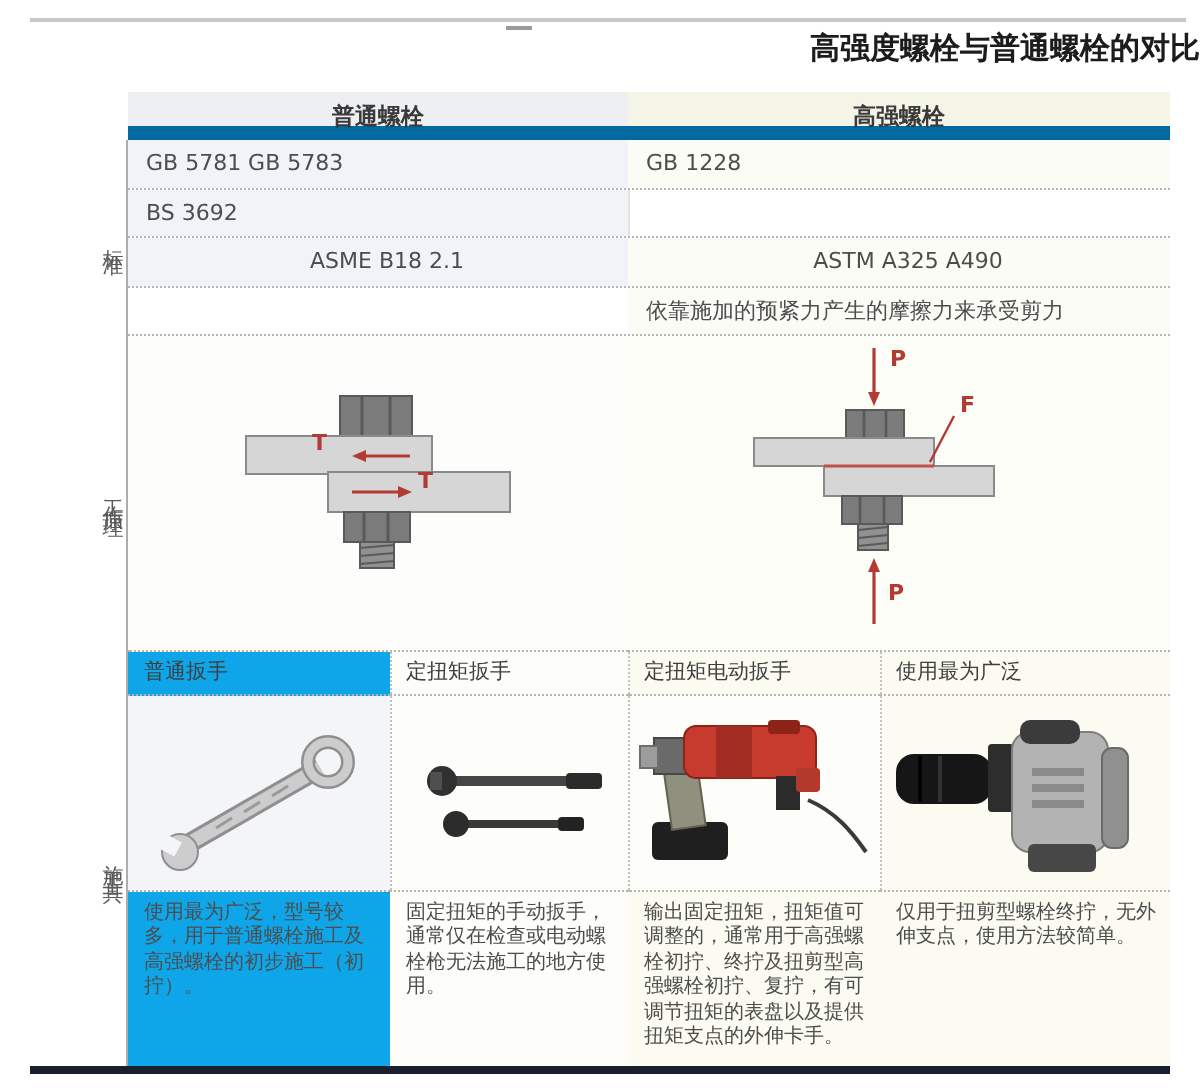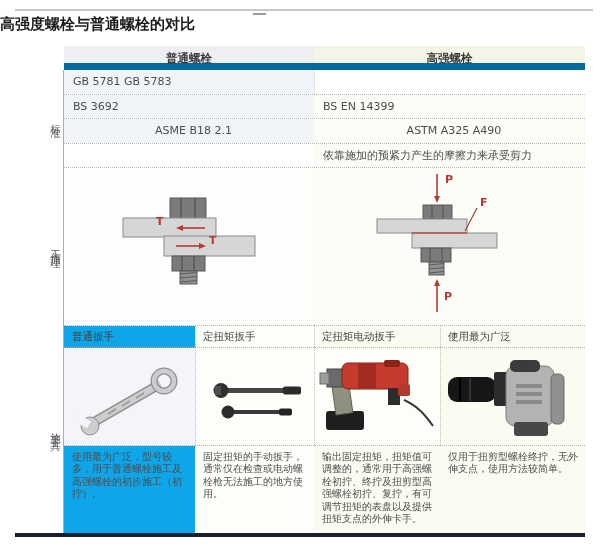--- a/index.html
+++ b/index.html
@@ -1,20 +1,20 @@
 <!DOCTYPE html>
 <html><head>
 <meta charset="utf-8">
 <style>
   html,body{margin:0;padding:0;}
   body{width:600px;height:546px;background:#ffffff;font-family:"DejaVu Sans","Liberation Sans",sans-serif;position:relative;overflow:hidden;}
   .abs{position:absolute;}
   .top-rule{left:15px;top:9px;width:578px;height:2px;background:#c8c8c8;}
   .top-dash{left:253px;top:13px;width:13px;height:2px;background:#9a9a9a;}
-  .title{left:0;top:15px;width:600px;text-align:left;font-size:15px;font-weight:bold;color:#1c1c1c;margin:0;}
+  .title{left:0;top:15px;width:600px;text-align:right;font-size:15px;font-weight:bold;color:#1c1c1c;margin:0;}
   
   .col-header{top:46px;height:24px;line-height:24px;text-align:center;font-size:11.5px;font-weight:600;color:#3a3a3a;border-bottom:7px solid #0369a1;box-sizing:border-box;}
   .col-header.left{left:64px;width:250px;background:#edeff3;}
   .col-header.right{left:314px;width:271px;background:#f5f5e7;}
   
   .vline{left:63px;top:70px;width:1px;height:463px;background:#adadad;}
   .vlabel{left:40px;width:23px;writing-mode:vertical-rl;text-orientation:upright;font-size:10.5px;color:#5a5a5a;letter-spacing:3px;text-align:center;}
   .vlabel.standards{top:88px;height:62px;}
   .vlabel.principle{top:215px;height:64px;}
   .vlabel.tools{top:398px;height:64px;}
@@ -50,24 +50,24 @@
 <div class="abs col-header right">高强螺栓</div>
 
 <div class="abs vlabel standards">标准</div>
 <div class="abs vlabel principle">工作原理</div>
 <div class="abs vlabel tools">施工工具</div>
 <div class="abs vline"></div>
 <div class="abs mid-sep"></div>
 
 <div class="abs std-row std0">
   <div class="cell l">GB 5781 GB 5783</div>
+  <div class="cell r">GB 1228</div>
 </div>
 <div class="abs std-row std1">
   <div class="cell l">BS 3692</div>
-  <div class="cell r">BS EN 14399</div>
 </div>
 <div class="abs std-row std2">
   <div class="cell l">ASME B18 2.1</div>
   <div class="cell r">ASTM A325 A490</div>
 </div>
 <div class="abs std-row std3">
   <div class="cell r">依靠施加的预紧力产生的摩擦力来承受剪力</div>
 </div>
 
 <div class="abs prin-cell l">

